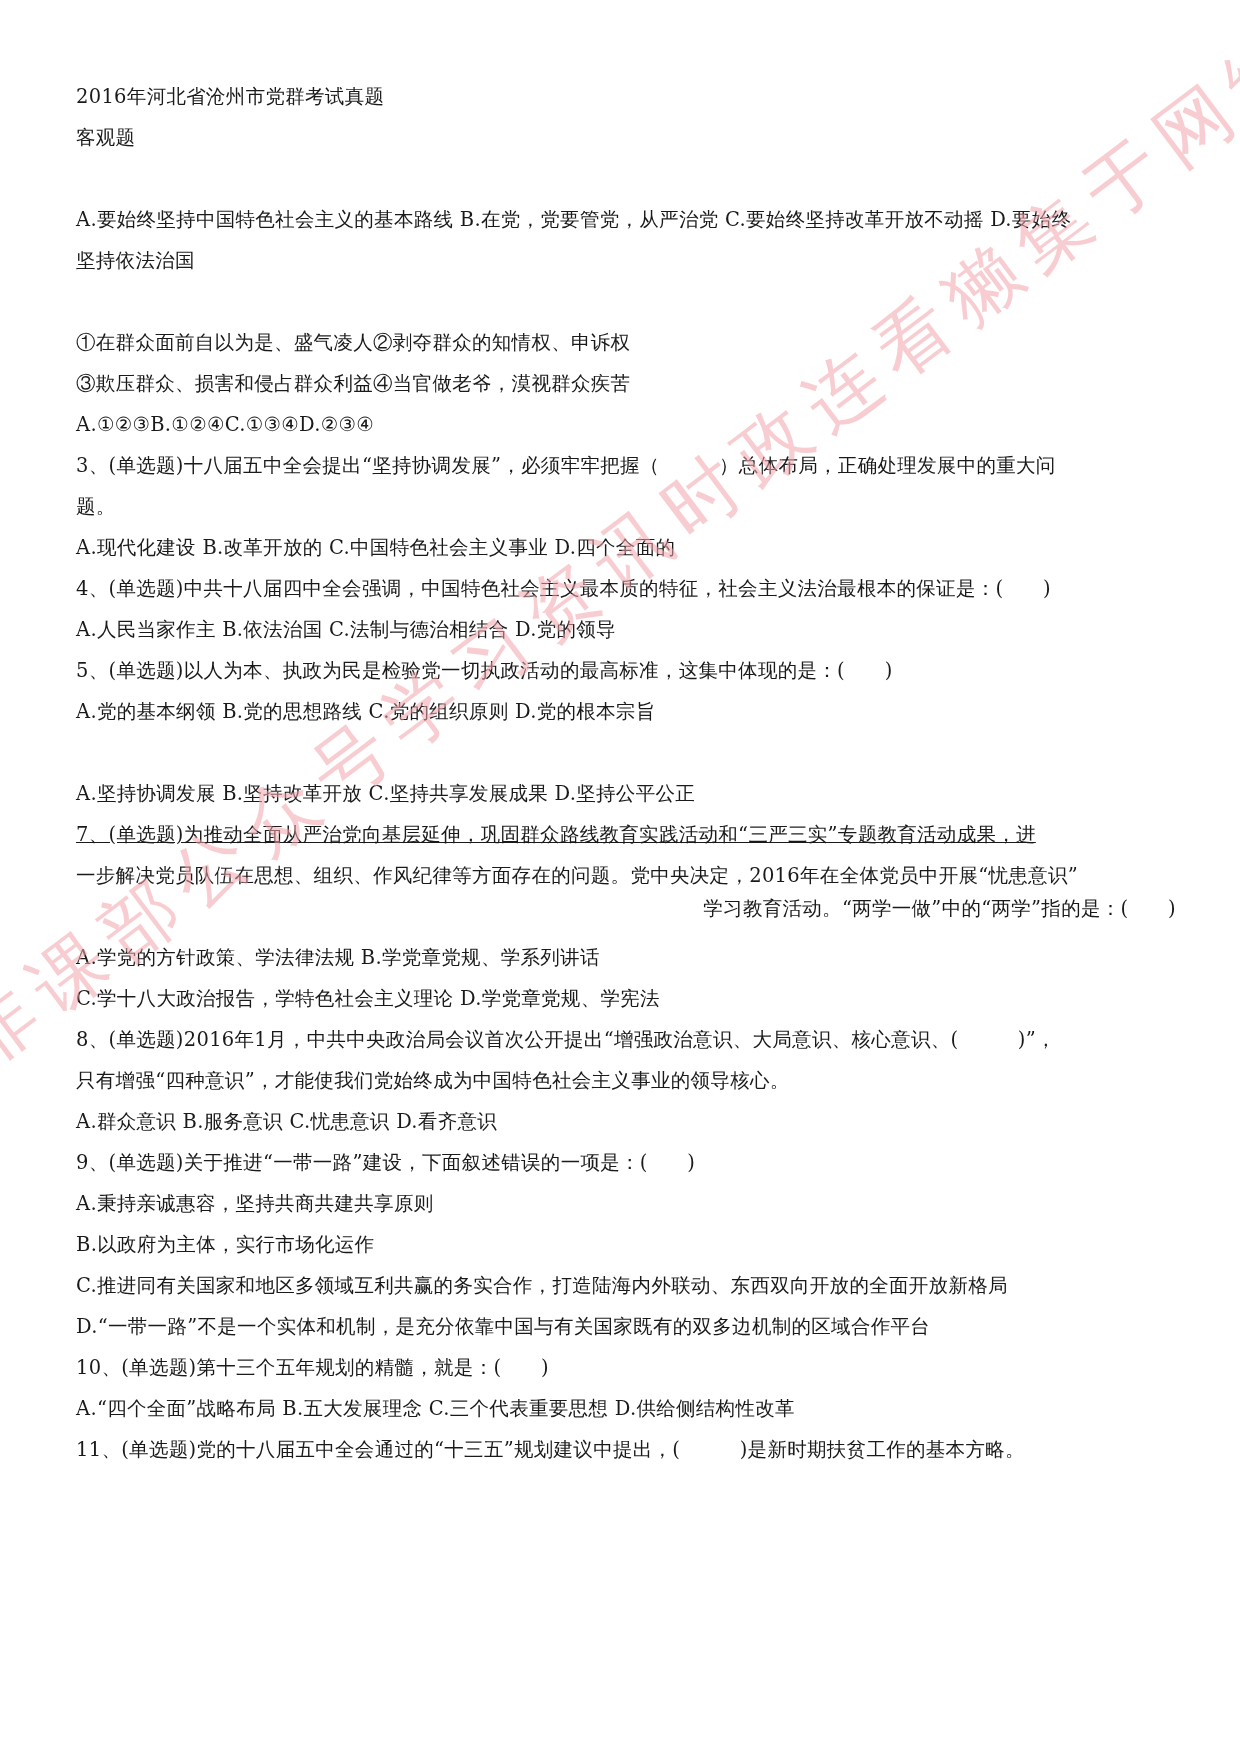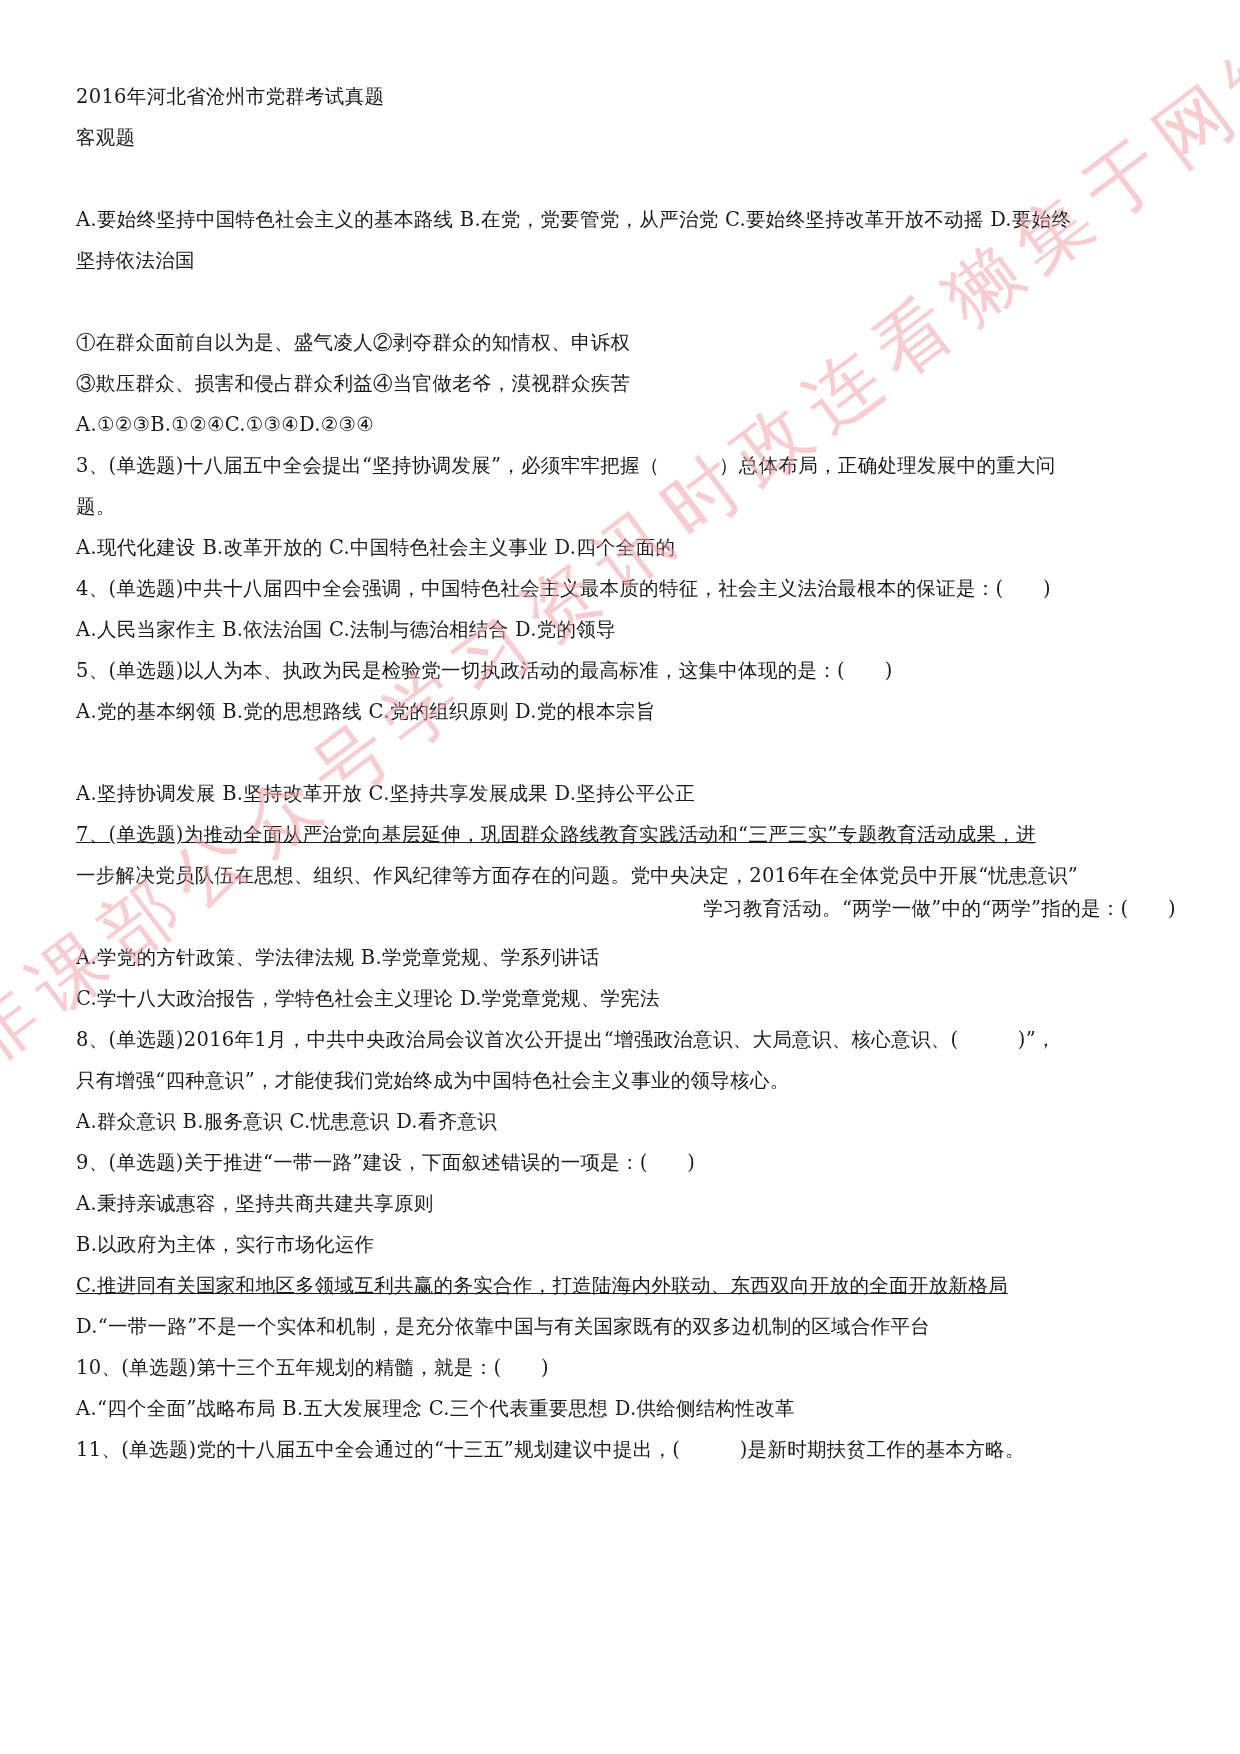--- a/index.html
+++ b/index.html
@@ -64,21 +64,21 @@
   <div class="line" style="top:945px;">A.学党的方针政策、学法律法规 B.学党章党规、学系列讲话</div>
   <div class="line" style="top:986px;">C.学十八大政治报告，学特色社会主义理论 D.学党章党规、学宪法</div>
 
   <div class="line" style="top:1027px;">8、(单选题)2016年1月，中共中央政治局会议首次公开提出“增强政治意识、大局意识、核心意识、(　　　)”，</div>
   <div class="line" style="top:1068px;">只有增强“四种意识”，才能使我们党始终成为中国特色社会主义事业的领导核心。</div>
   <div class="line" style="top:1109px;">A.群众意识 B.服务意识 C.忧患意识 D.看齐意识</div>
 
   <div class="line" style="top:1150px;">9、(单选题)关于推进“一带一路”建设，下面叙述错误的一项是：(　　)</div>
   <div class="line" style="top:1191px;">A.秉持亲诚惠容，坚持共商共建共享原则</div>
   <div class="line" style="top:1232px;">B.以政府为主体，实行市场化运作</div>
-  <div class="line" style="top:1273px;text-decoration:underline;">C.推进同有关国家和地区多领域互利共赢的务实合作，打造陆海内外联动、东西双向开放的全面开放新格局</div>
+  <div class="line" style="top:1273px;">C.推进同有关国家和地区多领域互利共赢的务实合作，打造陆海内外联动、东西双向开放的全面开放新格局</div>
   <div class="line" style="top:1314px;">D.“一带一路”不是一个实体和机制，是充分依靠中国与有关国家既有的双多边机制的区域合作平台</div>
 
   <div class="line" style="top:1355px;">10、(单选题)第十三个五年规划的精髓，就是：(　　)</div>
   <div class="line" style="top:1396px;">A.“四个全面”战略布局 B.五大发展理念 C.三个代表重要思想 D.供给侧结构性改革</div>
 
   <div class="line" style="top:1437px;">11、(单选题)党的十八届五中全会通过的“十三五”规划建议中提出，(　　　)是新时期扶贫工作的基本方略。</div>
 </div>
 
 <div class="watermark">
   <div class="wm-text">非课部公众号学习资讯时政连看獭集于网络</div>

